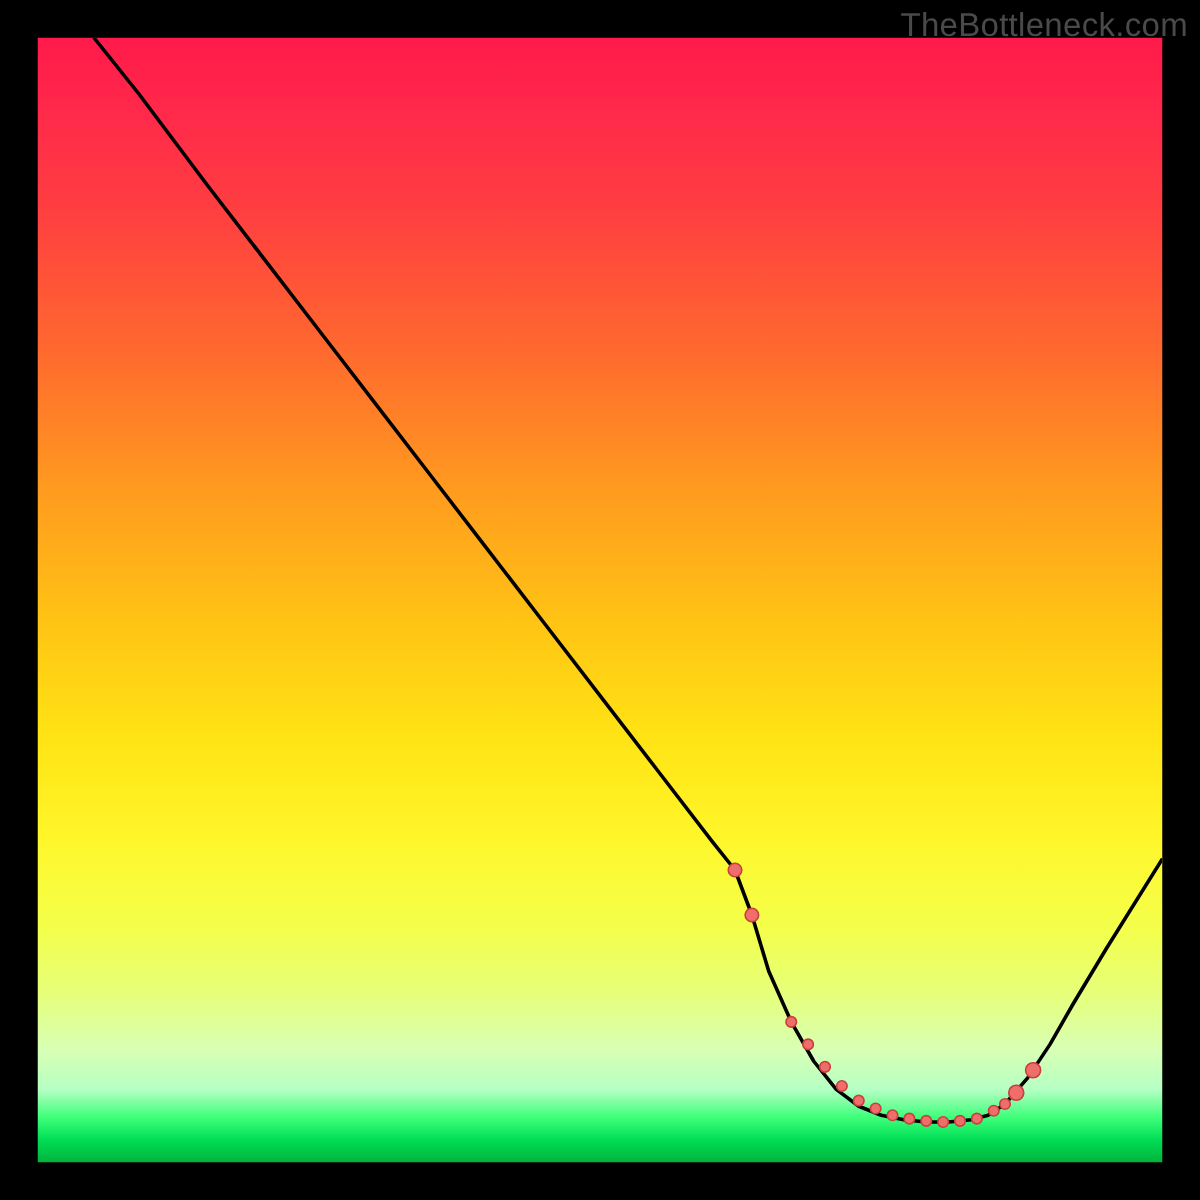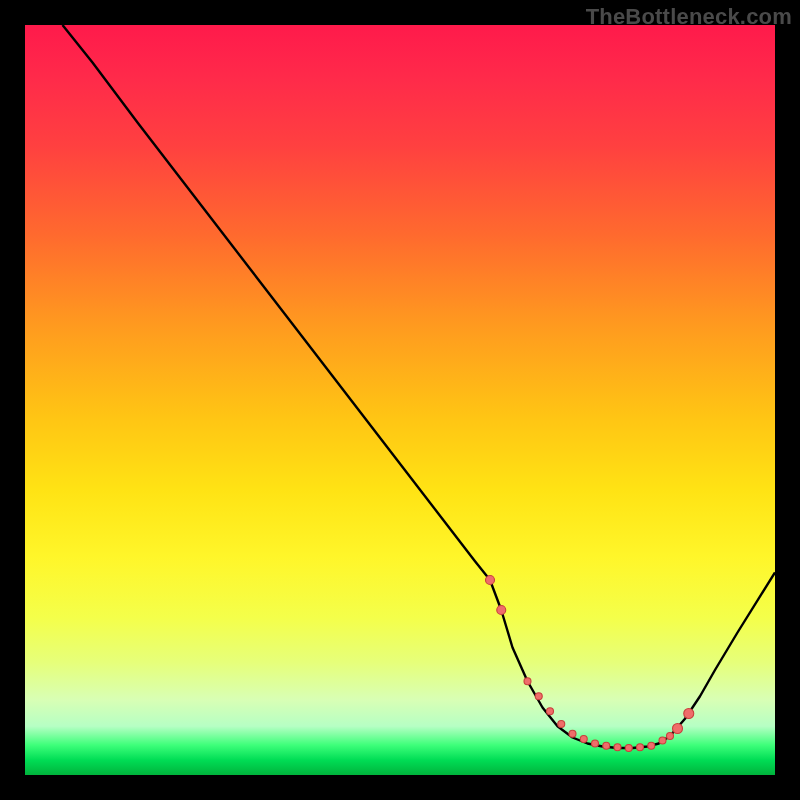--- a/index.html
+++ b/index.html
@@ -16,21 +16,21 @@
     width: 800px;
     height: 800px;
     background: #000;
   }
   .watermark {
     position: absolute;
     top: 4px;
     right: 8px;
     color: #4a4a4a;
     font-size: 22px;
-    font-weight: 700;
+    font-weight: 400;
     letter-spacing: 0.2px;
     z-index: 50;
   }
   .plot-area {
     position: absolute;
     left: 25px;
     top: 25px;
     width: 750px;
     height: 750px;
     overflow: hidden;

